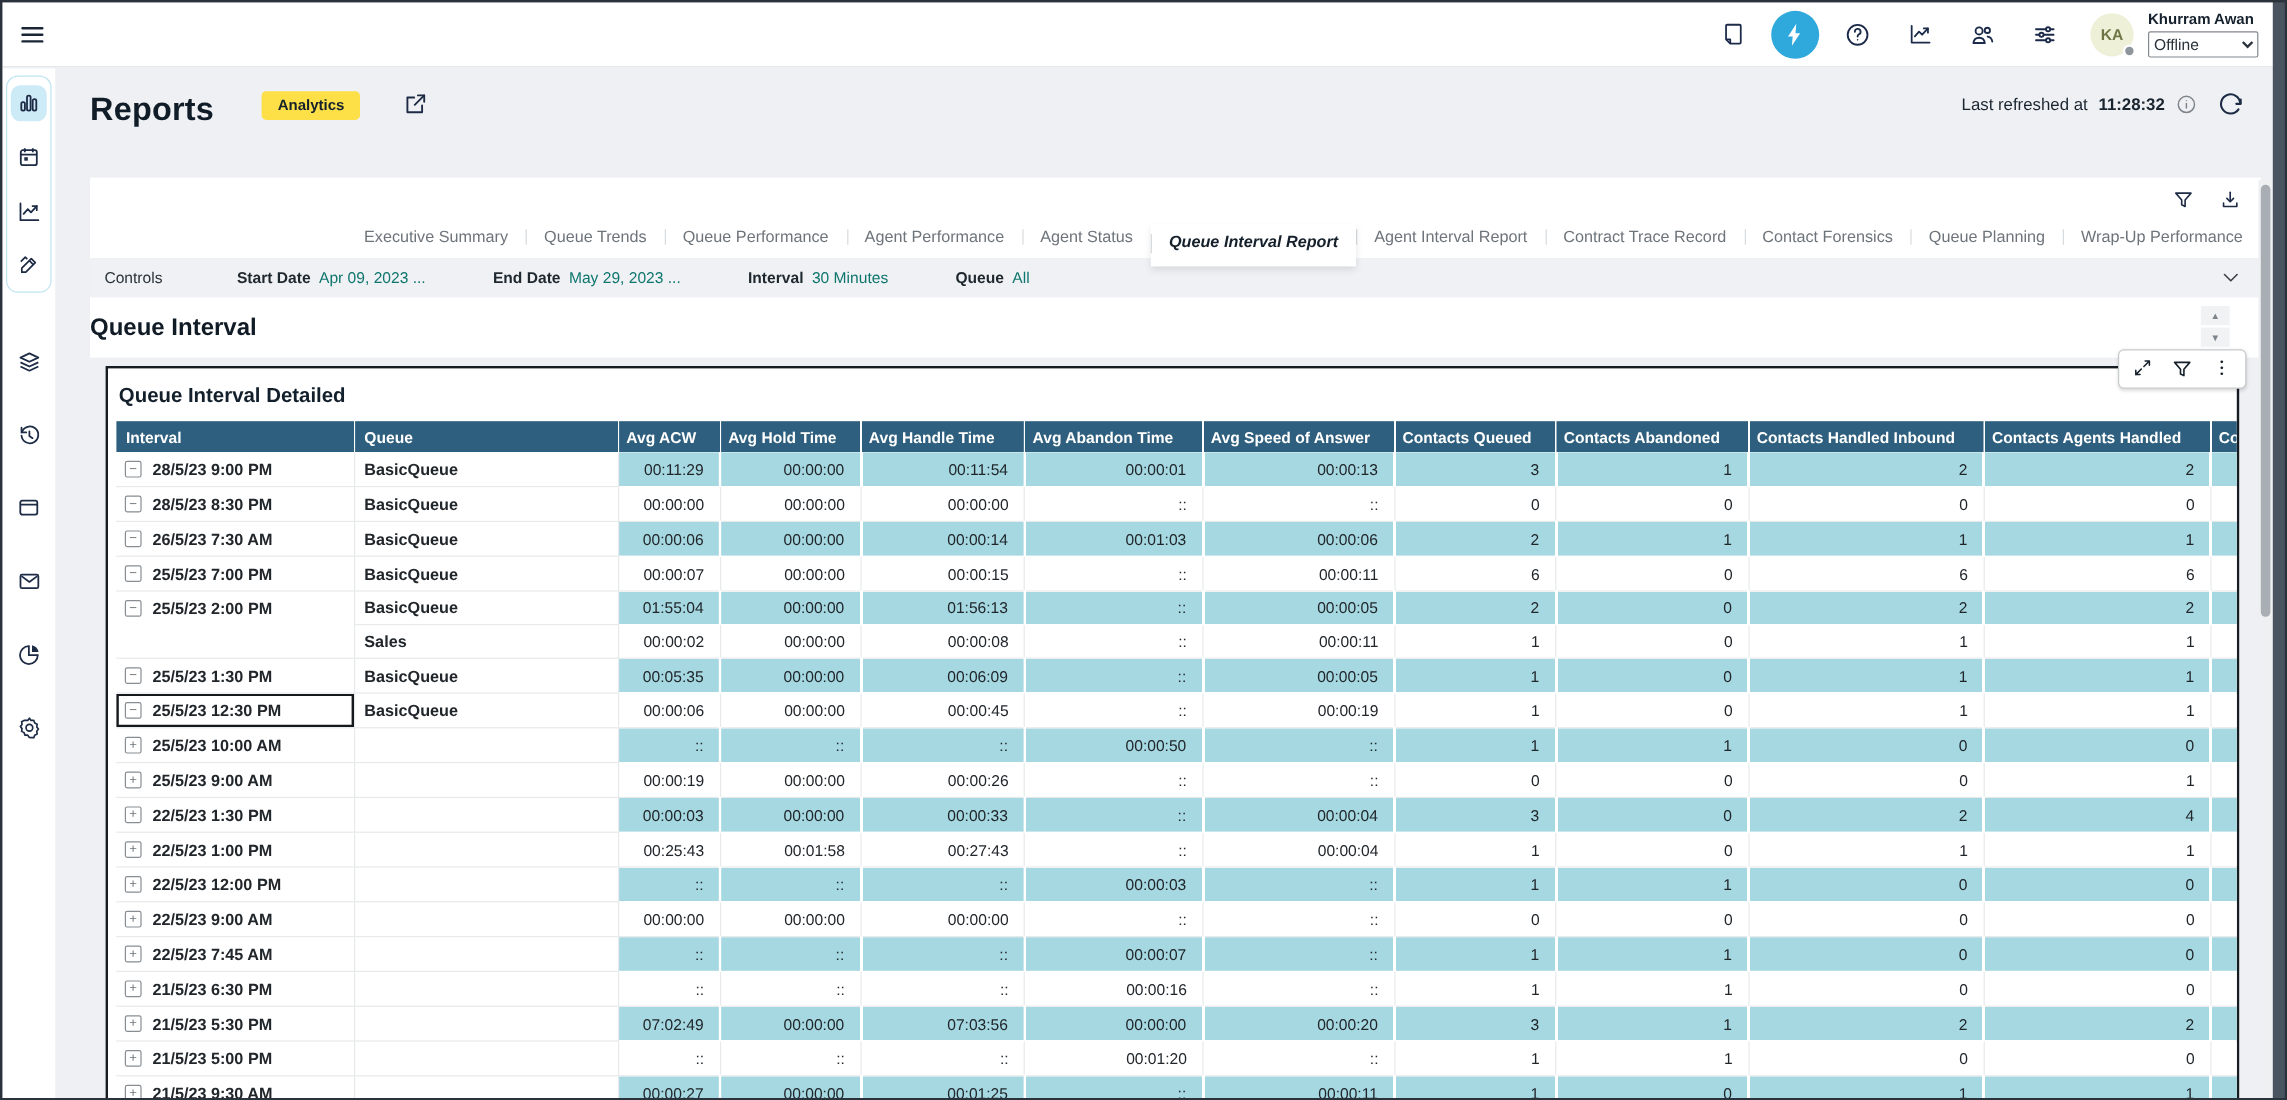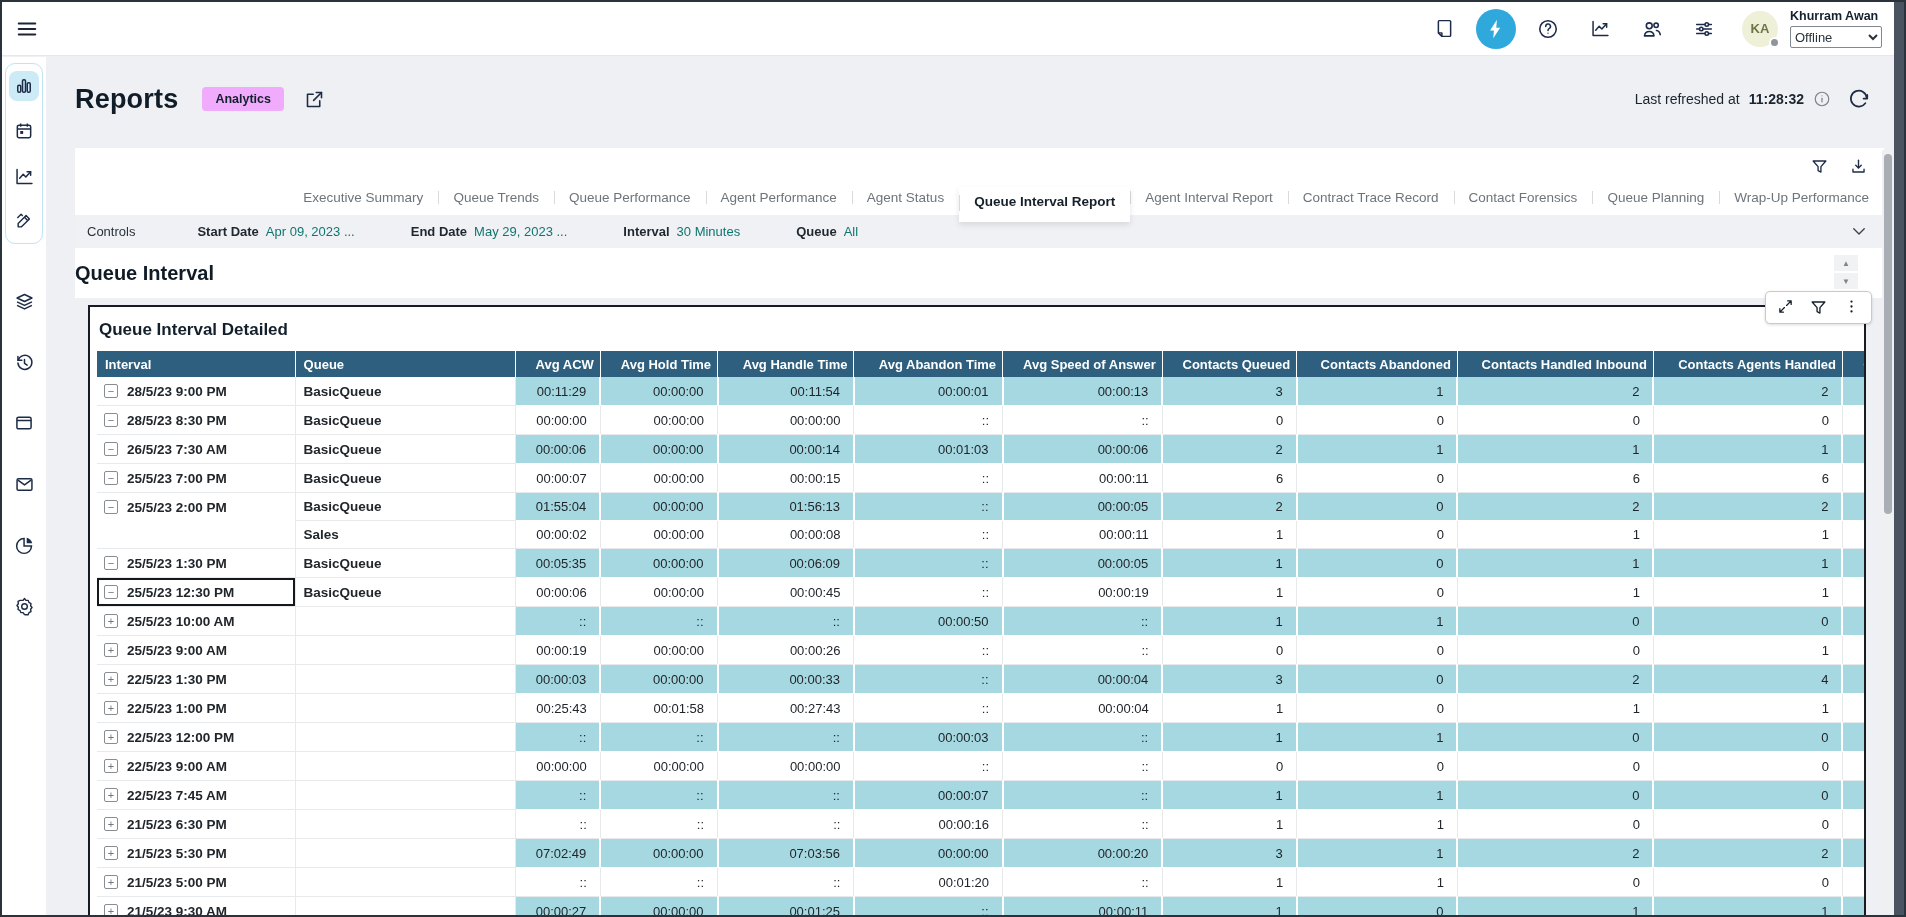--- a/index.html
+++ b/index.html
@@ -38,42 +38,42 @@
              display:flex; flex-direction:column; align-items:center; z-index:30; }
   .sb-group { margin-top:6px; border:1px solid #bfe4f2; border-radius:10px; padding:7px 3px;
               display:flex; flex-direction:column; gap:15px; align-items:center; }
   .sb-rest { margin-top:42px; display:flex; flex-direction:column; gap:31px; align-items:center; }
   .sb-item { width:30px; height:30px; display:flex; align-items:center; justify-content:center;
              border-radius:8px; color:#1d2b45; }
   .sb-item.active { background:#cdeaf7; }
 
   
   .page-header { position:absolute; left:75px; top:76px; right:36px; height:46px;
-                 display:flex; align-items:center; z-index:10; }
+                 display:flex; align-items:flex-start; z-index:10;gap:16px; }
   .page-title { font-size:27px; font-weight:700; color:#101c28; letter-spacing:.2px; }
-  .badge { margin-left:24px; background:#f0abfc; color:#14202c; font-size:12.5px; font-weight:700;
+  .badge { margin-left:24px; background:#fde047; color:#14202c; font-size:12.5px; font-weight:700;
            padding:5px 13px; border-radius:4px; }
   .ext-link { margin-left:20px; color:#1d2b45; display:flex; }
   .refresh-area { margin-left:auto; display:flex; align-items:center; gap:9px; font-size:14px; color:#1b2530; }
   .refresh-time { font-weight:700; }
   .info-ic { color:#7d848b; display:flex; }
   .refresh-ic { color:#1d2b45; margin-left:8px; display:flex; }
 
   
   .panel { position:absolute; left:75px; top:148px; right:22px; bottom:2px;
            display:flex; flex-direction:column; background:#fff; z-index:5; }
   .panel-icons { height:36px; display:flex; justify-content:flex-end; align-items:center; gap:20px;
                  padding-right:16px; color:#1d2b45; }
   .panel-icons > div { display:flex; }
 
   .tabs { display:flex; align-items:flex-end; height:31px; position:relative; z-index:3;justify-content:flex-end; }
   .tab { font-size:13.5px; color:#6e747b; padding:7px 15px 10px; white-space:nowrap; position:relative; }
   .tab:not(:first-child)::before { content:""; position:absolute; left:0; top:8px; bottom:11px; width:1px; background:#d8dbde; }
   .tab.active { background:#fff; color:#15202b; font-weight:700; margin-bottom:-7px; padding-bottom:13px;
-                box-shadow:0 3px 6px rgba(0,0,0,.10); z-index:4; }
+                box-shadow:0 3px 6px rgba(0,0,0,.10); z-index:4;font-style:italic; }
 
   .controls { height:33px; background:#eff1f4; display:flex; align-items:center; padding-left:12px;
               font-size:13px; position:relative; flex-shrink:0; }
   .controls-label { color:#2a323a; margin-right:62px; }
   .ctrl-field { display:flex; gap:7px; margin-right:56px; white-space:nowrap; }
   .ctrl-label { color:#1f272f; font-weight:700; }
   .ctrl-value { color:#0f766e; }
   .controls-chevron { position:absolute; right:16px; top:7px; color:#3a424a; display:flex; }
 
   .section-bar { height:50px; background:#fff; display:flex; align-items:center; 
@@ -88,21 +88,21 @@
           border:2px solid #171c22; overflow:hidden; padding:10px 6px 0 7px; }
   .card-title { font-size:17px; font-weight:700; color:#13202c; margin:3px 0 11px 2px; }
   .float-toolbar { position:absolute; right:12px; top:-7px; background:#fff; border:1px solid #c7cacd;
                    border-radius:5px; display:flex; gap:15px; padding:6px 11px; z-index:6;
                    box-shadow:0 1px 3px rgba(0,0,0,.14); color:#15202b; }
   .float-toolbar > div { display:flex; }
 
   
   table { border-collapse:collapse; table-layout:fixed; width:1791px; }
   thead th { background:#2e5f7e; color:#fff; font-weight:700; height:26px; font-size:13px;
-             border-right:1px solid rgba(255,255,255,.45); padding:0 6px; text-align:right;
+             border-right:1px solid rgba(255,255,255,.45); padding:0 6px; text-align:left;
              overflow:hidden; white-space:nowrap; }
   thead th.h-left { text-align:left; padding-left:8px; }
   tbody td { height:28px; border-bottom:1px solid #e7e9eb; border-right:1px solid #e7e9eb;
              padding:0 13px 0 8px; color:#21262b; background:#fff; overflow:hidden; white-space:nowrap; }
   td.num { text-align:right; font-size:13px; }
   td.teal { background:#a5d8e1; border-right:2px solid #fff; border-bottom:1px solid #fff; }
   td.c-interval { font-weight:700; font-size:13.5px; padding-left:7px; vertical-align:top; }
   td.c-interval .cellpad { height:28px; display:flex; align-items:center; }
   td.c-queue { font-weight:700; font-size:13.5px; }
   td.selected { box-shadow:inset 0 0 0 2px #15181d; }

